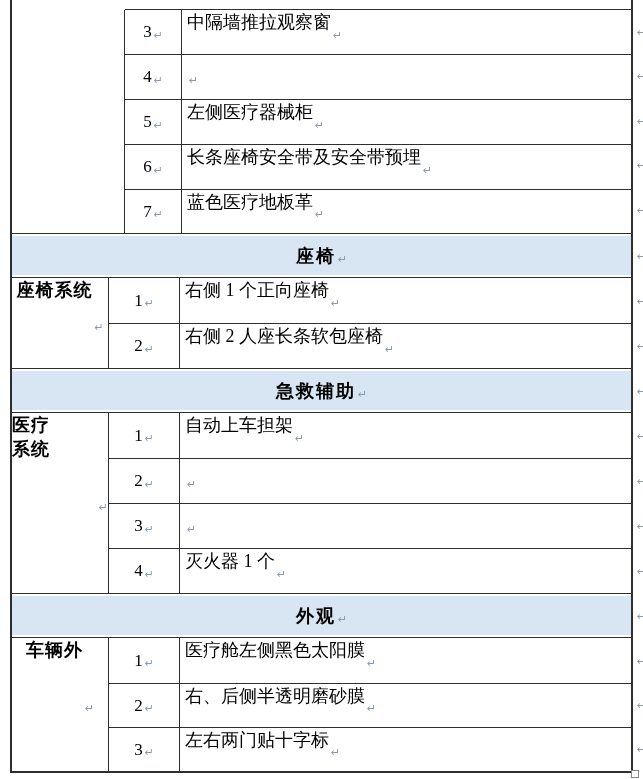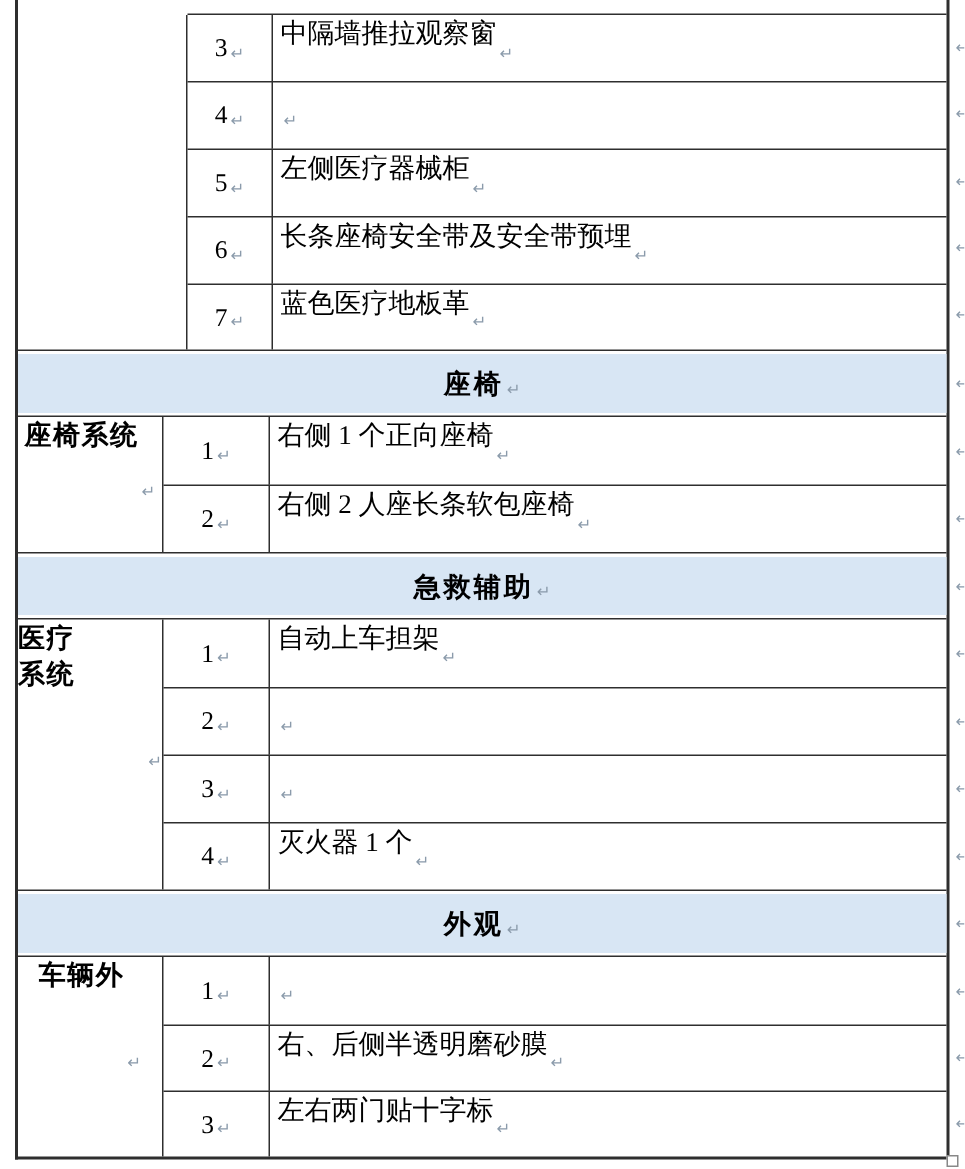--- a/index.html
+++ b/index.html
@@ -163,20 +163,21 @@
     <div class="sec s-ext">
       <div class="lab" style="grid-row:1 / span 3;">
           <span>车辆外</span>
           <span class="pm">↵</span>
         </div>
       <div class="num">
           <span>1</span>
           <span class="pm">↵</span>
         </div>
       <div class="desc">
+          <span>医疗舱左侧黑色太阳膜</span>
           <span class="pm">↵</span>
         </div>
       <div class="num bt">
           <span>2</span>
           <span class="pm">↵</span>
         </div>
       <div class="desc bt">
           <span>右、后侧半透明磨砂膜</span>
           <span class="pm">↵</span>
         </div>

